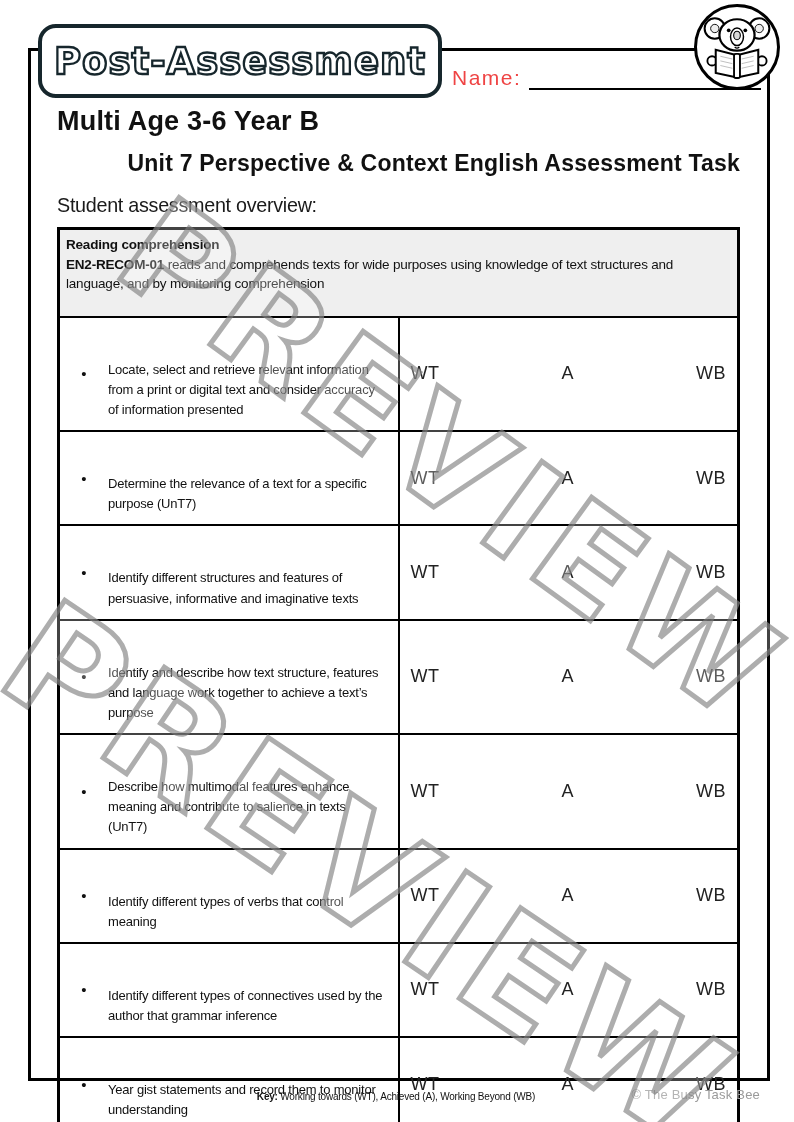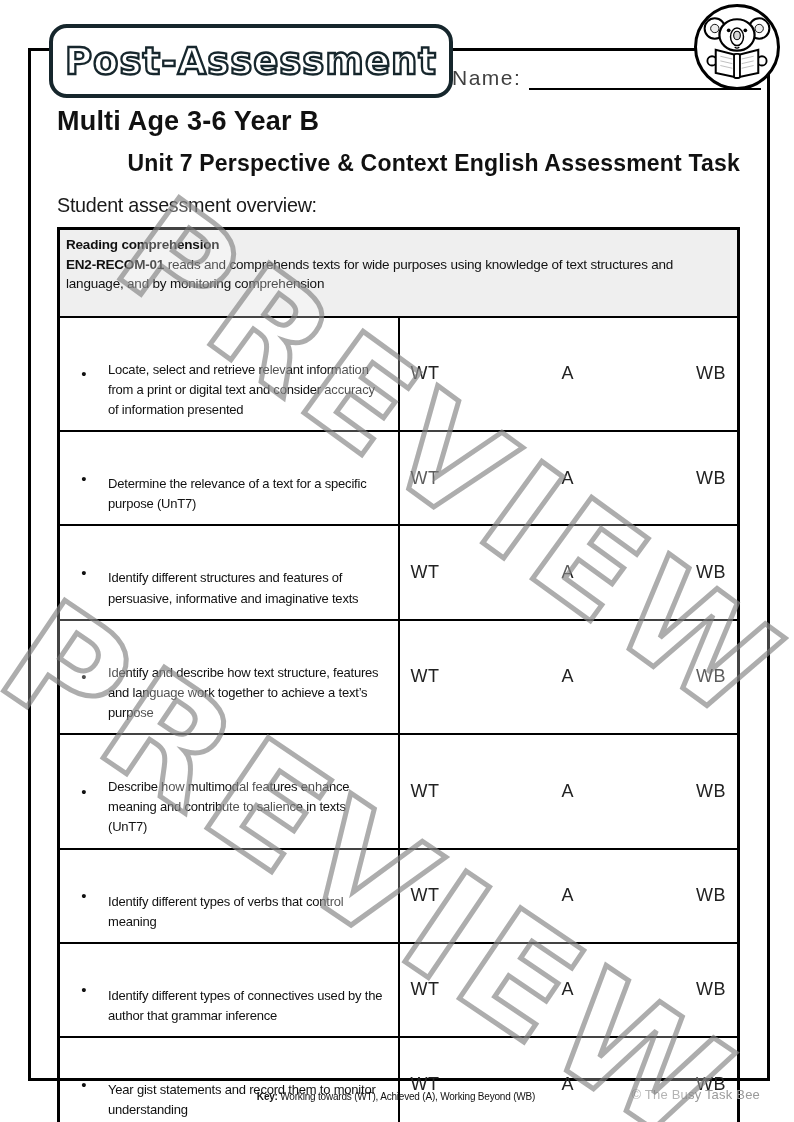--- a/index.html
+++ b/index.html
@@ -4,35 +4,35 @@
 <style>
   html,body{margin:0;padding:0;background:#fff;}
   .sheet{position:relative;width:794px;height:1122px;background:#fff;overflow:hidden;
          font-family:"Liberation Sans",sans-serif;color:#111;}
 
   
   .page-border{position:absolute;left:28px;top:48px;width:736px;height:1027px;
                border:3px solid #000;z-index:1;}
 
   
-  .badge-box{position:absolute;left:49px;top:24px;width:396px;height:66px;background:#fff;
+  .badge-box{position:absolute;left:38px;top:24px;width:396px;height:66px;background:#fff;
              border:4px solid #16262c;border-radius:18px;display:flex;align-items:center;
              justify-content:center;z-index:3;}
   .badge-text{font-family:"DejaVu Sans",sans-serif;font-weight:700;font-size:37px;
               letter-spacing:1px;color:#fff;-webkit-text-stroke:2.3px #16262c;
               text-shadow:0 0 1px #16262c;white-space:nowrap;}
 
   
   .koala-circle{position:absolute;left:694px;top:4px;width:80px;height:80px;border-radius:50%;
                 border:3px solid #000;background:#fff;z-index:4;display:flex;
                 align-items:center;justify-content:center;overflow:hidden;}
 
   
   .name-row{position:absolute;left:452px;top:62px;display:flex;align-items:flex-end;z-index:3;}
-  .name-label{font-size:21px;letter-spacing:1.5px;color:#404040;padding-right:8px;}
+  .name-label{font-size:21px;letter-spacing:1.5px;color:#ef4444;padding-right:8px;}
   .name-line{width:232px;border-bottom:2.5px solid #000;height:26px;}
 
   
   .content{position:absolute;left:57px;top:106px;width:683px;z-index:2;}
   .h1{font-size:27px;font-weight:700;letter-spacing:0.2px;margin:0 0 13px 0;}
   .h2{font-size:23px;font-weight:700;letter-spacing:0.2px;margin:0 0 16px 0;text-align:right;}
   .overview{font-size:21px;font-weight:400;color:#1a1a1a;margin:0 0 10px 0;
             transform:scaleX(0.94);transform-origin:left;letter-spacing:-0.3px;}
 
   

